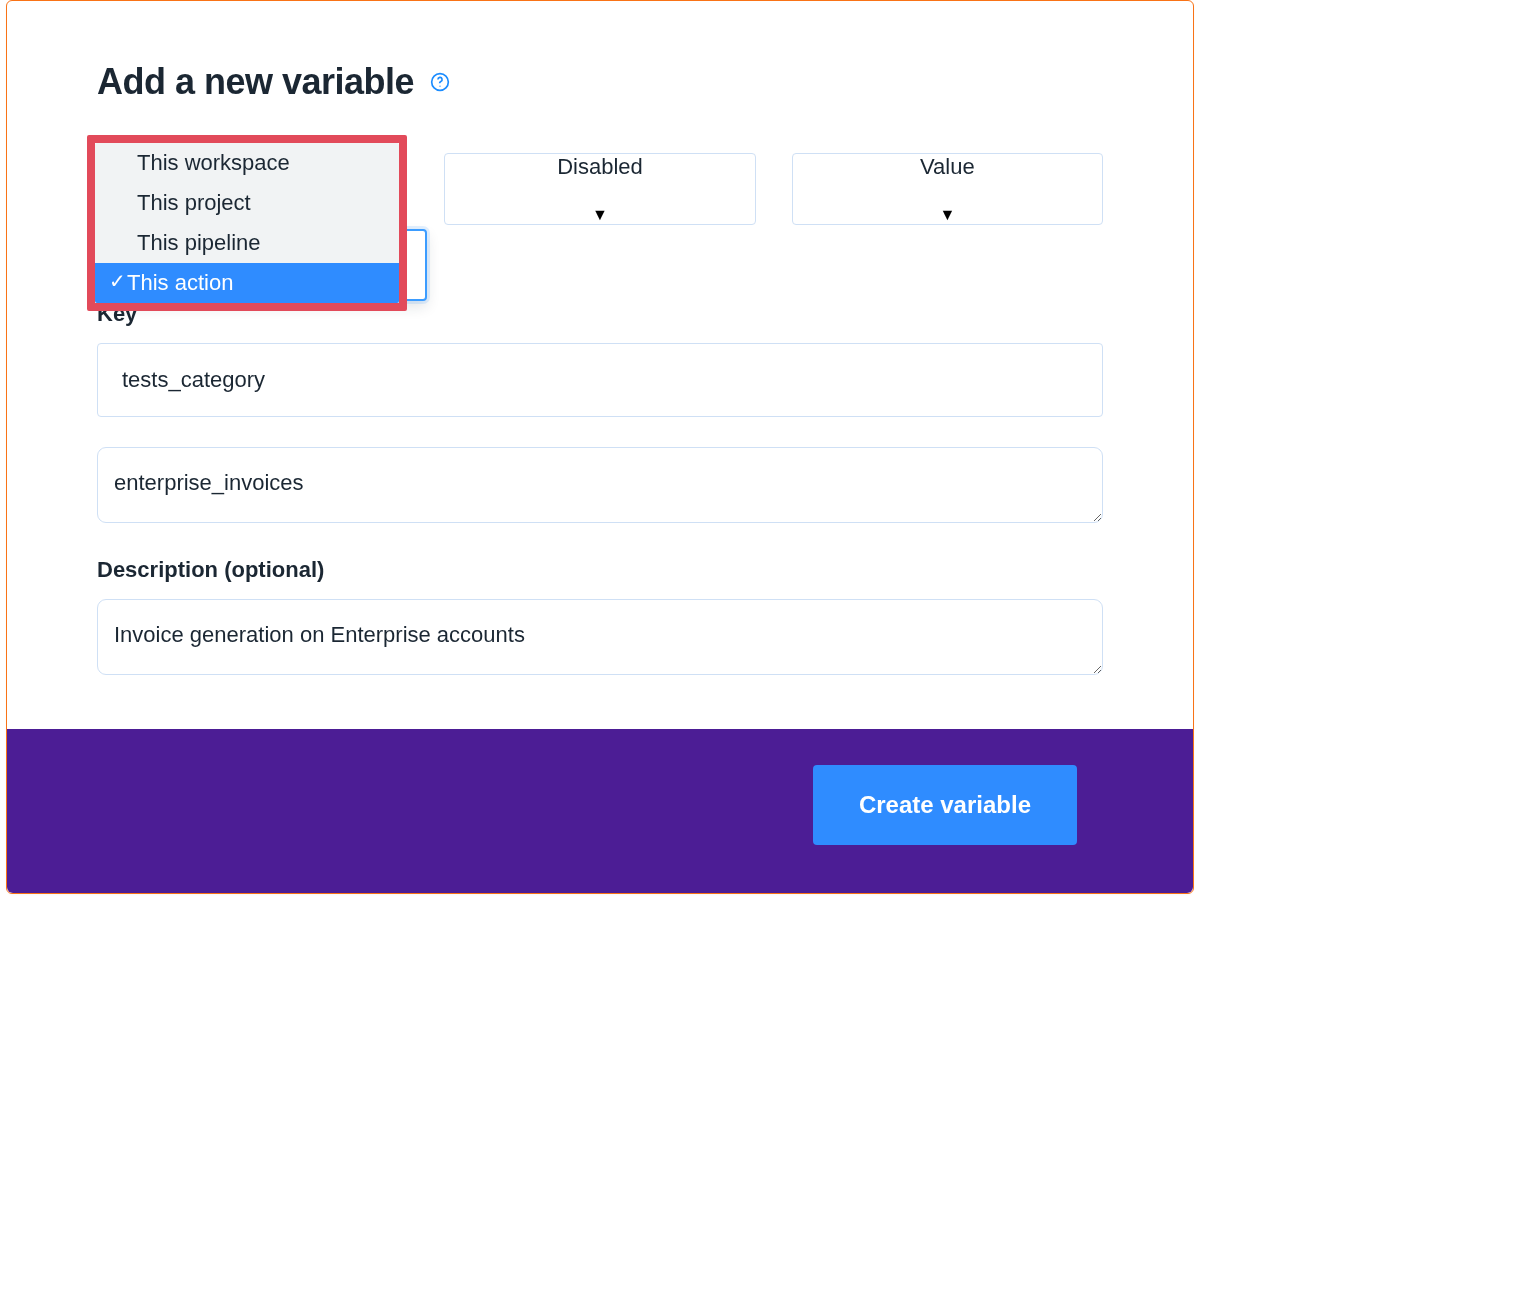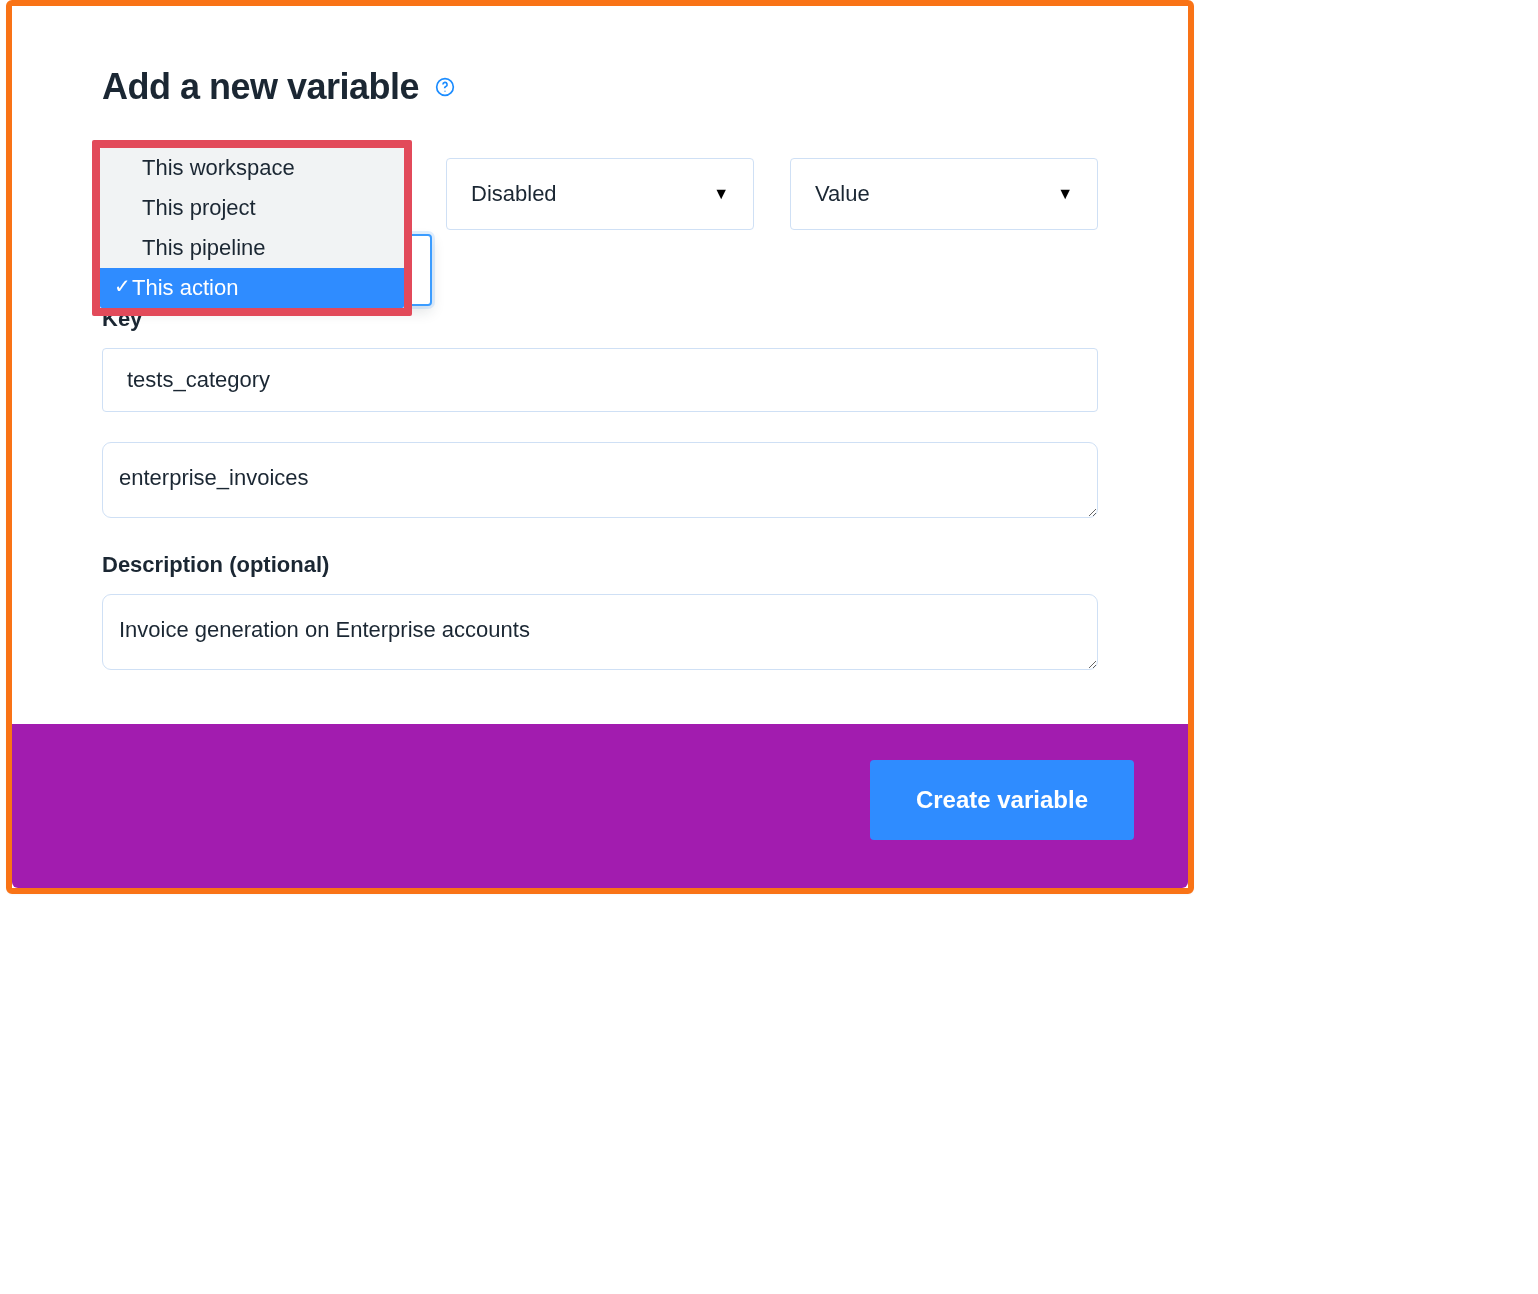--- a/index.html
+++ b/index.html
@@ -1,21 +1,21 @@
 <!DOCTYPE html>
 <html><head>
 <meta charset="utf-8">
 <style>
   * { box-sizing: border-box; margin: 0; padding: 0; }
   html, body { width: 1200px; height: 1010px; font-family: -apple-system, BlinkMacSystemFont, "Segoe UI", Helvetica, Arial, sans-serif; color: #1b2733; }
   .card {
     position: relative;
     width: 1188px;
     margin: 0 auto;
-    border: 6px solid #f97316;
+    border: 1px solid #f97316;
     border-radius: 6px;
     background: #fff;
     overflow: visible;
     box-shadow: 0 1px 2px rgba(0,0,0,0.03);
   }
   .inner { padding: 60px 90px 40px 90px; position: relative; }
   .title-row { display: flex; align-items: center; gap: 16px; margin-bottom: 50px; }
   .title { font-size: 36px; font-weight: 700; color: #1b2733; letter-spacing: -0.5px; }
   .help-icon { width: 20px; height: 20px; color: #1b8cff; display:flex; align-items:center; justify-content:center; }
   .help-icon svg { width: 20px; height: 20px; }
@@ -29,20 +29,21 @@
     border: 1px solid #cfe0f5;
     border-radius: 4px;
     background: #fff;
     display: flex;
     align-items: center;
     justify-content: space-between;
     padding: 0 24px;
     font-size: 22px;
     color: #1b2733;
     cursor: pointer;
+    flex-direction: column;
   }
   .select .caret { font-size: 16px; color: #000; }
 
   
   .scope-wrap { position: absolute; left: 80px; top: 134px; width: 320px; z-index: 5; }
   .scope-highlight {
     border: 8px solid #e24a5a;
     border-radius: 2px;
     background: transparent;
   }
@@ -80,21 +81,21 @@
     border: 2px solid #3b9cff;
     border-radius: 4px;
     background: #fff;
     box-shadow: 0 0 0 3px rgba(59,156,255,0.15), 0 6px 14px rgba(27,39,51,0.12);
     z-index: 1;
   }
 
   .field-block { margin-top: 12px; margin-bottom: 30px; }
   .text-input {
     width: 100%;
-    height: 64px;
+    height: 74px;
     border: 1px solid #cfe0f5;
     border-radius: 4px;
     padding: 0 24px;
     font-size: 22px;
     color: #1b2733;
     outline: none;
   }
   .textarea {
     width: 100%;
     min-height: 76px;
@@ -103,22 +104,22 @@
     padding: 22px 16px;
     font-size: 22px;
     color: #1b2733;
     outline: none;
     resize: both;
     font-family: inherit;
   }
   .field-label { font-size: 22px; font-weight: 700; margin-bottom: 16px; display:block; }
 
   .footer {
-    background: #a21caf;
-    padding: 36px 54px 48px 90px;
+    background: #4c1d95;
+    padding: 36px 116px 48px 90px;
     display: flex;
     justify-content: flex-end;
     border-bottom-left-radius: 6px;
     border-bottom-right-radius: 6px;
   }
   .primary-btn {
     background: #2f8cff;
     color: #fff;
     border: none;
     border-radius: 4px;

